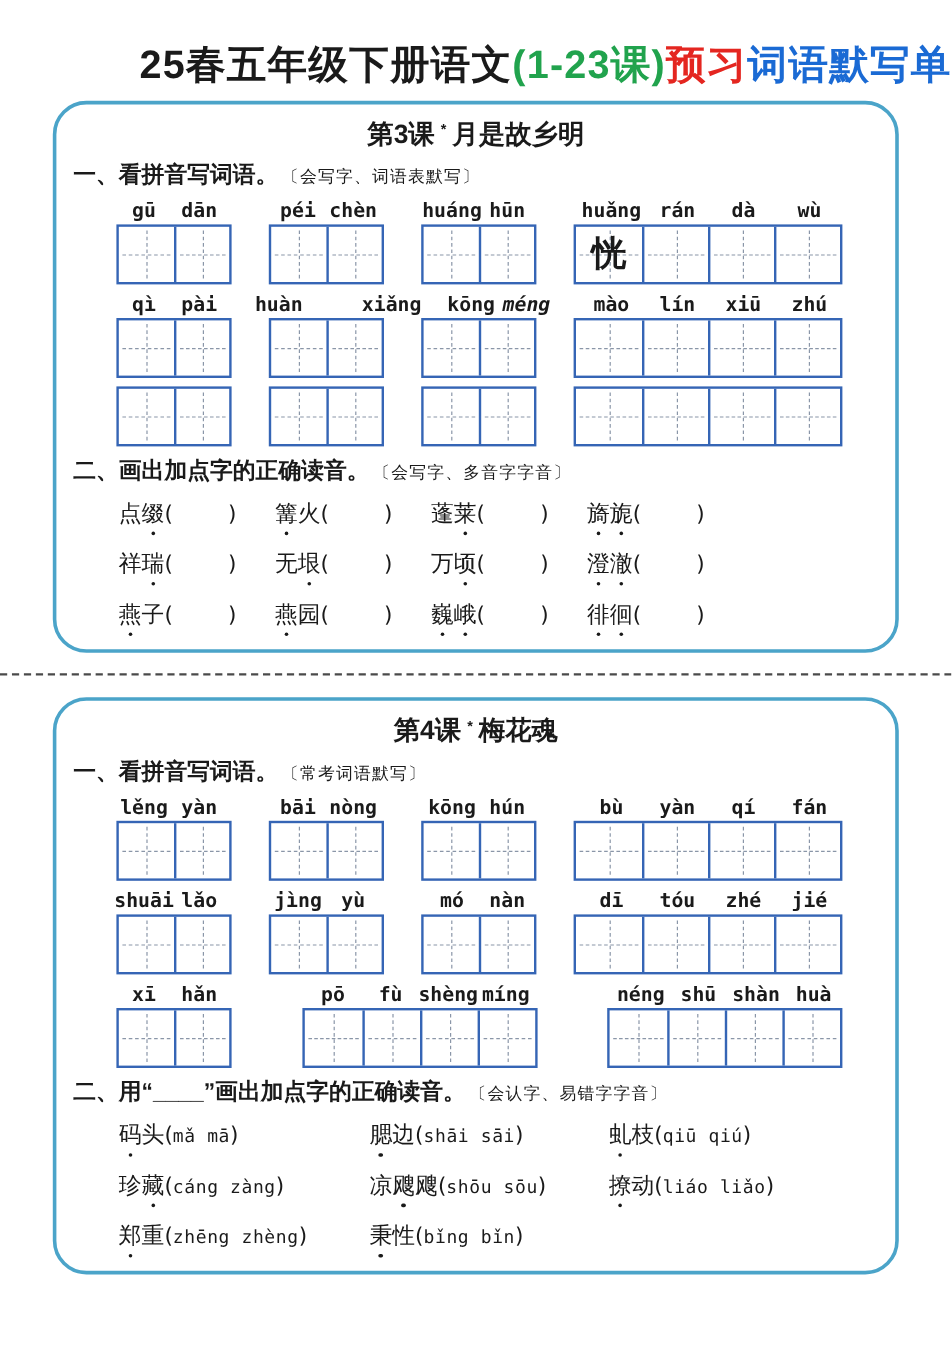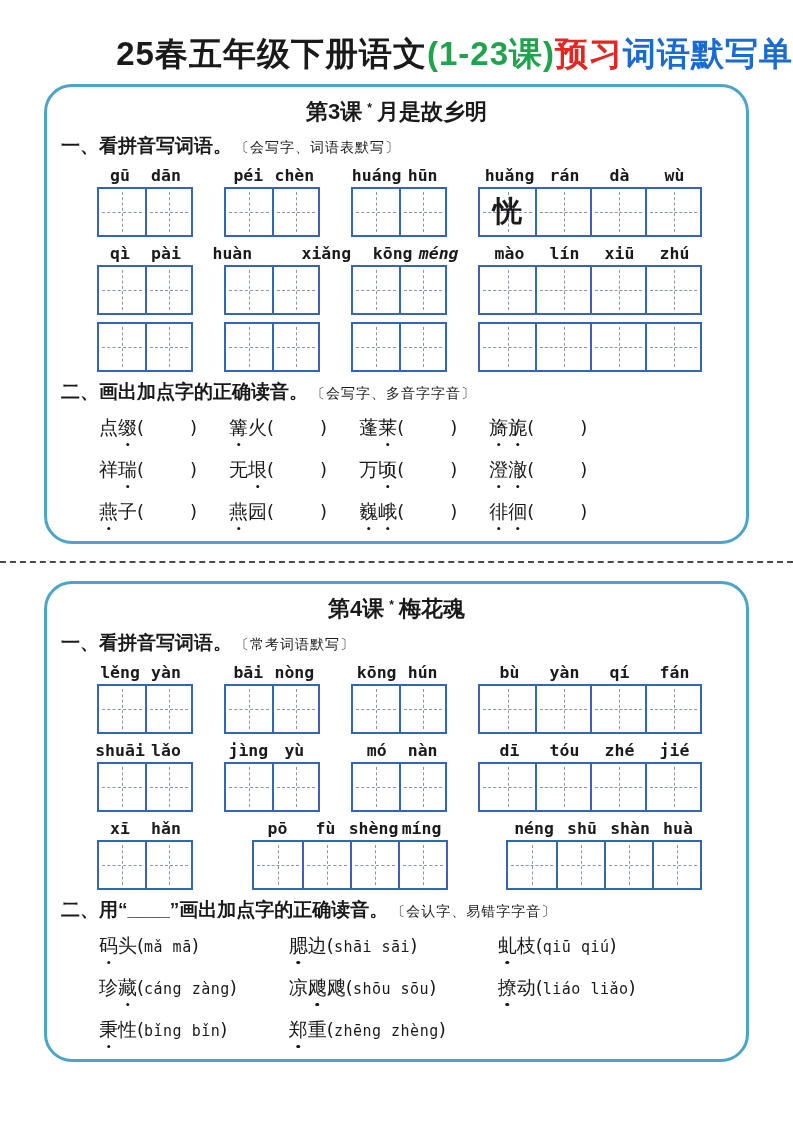--- a/index.html
+++ b/index.html
@@ -298,18 +298,18 @@
           </div>
         </div>
         <div class="sec-line"><span>二、用“____”画出加点字的正确读音。</span><span class="sec-note">〔会认字、易错字字音〕</span></div>
         <div class="entries cols-3">
           <span class="entry"><span class="word"><span class="char dotted">码</span><span class="char">头</span></span><span class="paren">(<span class="pin">mǎ mā</span>)</span></span>
           <span class="entry"><span class="word"><span class="char dotted">腮</span><span class="char">边</span></span><span class="paren">(<span class="pin">shāi sāi</span>)</span></span>
           <span class="entry"><span class="word"><span class="char dotted">虬</span><span class="char">枝</span></span><span class="paren">(<span class="pin">qiū qiú</span>)</span></span>
           <span class="entry"><span class="word"><span class="char">珍</span><span class="char dotted">藏</span></span><span class="paren">(<span class="pin">cáng zàng</span>)</span></span>
           <span class="entry"><span class="word"><span class="char">凉</span><span class="char dotted">飕</span><span class="char">飕</span></span><span class="paren">(<span class="pin">shōu sōu</span>)</span></span>
           <span class="entry"><span class="word"><span class="char dotted">撩</span><span class="char">动</span></span><span class="paren">(<span class="pin">liáo liǎo</span>)</span></span>
+          <span class="entry"><span class="word"><span class="char dotted">郑</span><span class="char">重</span></span><span class="paren">(<span class="pin">zhēng zhèng</span>)</span></span>
           <span class="entry"><span class="word"><span class="char dotted">秉</span><span class="char">性</span></span><span class="paren">(<span class="pin">bǐng bǐn</span>)</span></span>
-          <span class="entry"><span class="word"><span class="char dotted">郑</span><span class="char">重</span></span><span class="paren">(<span class="pin">zhēng zhèng</span>)</span></span>
         </div>
       </section>
     </div>
 </div>
 
 </body></html>

